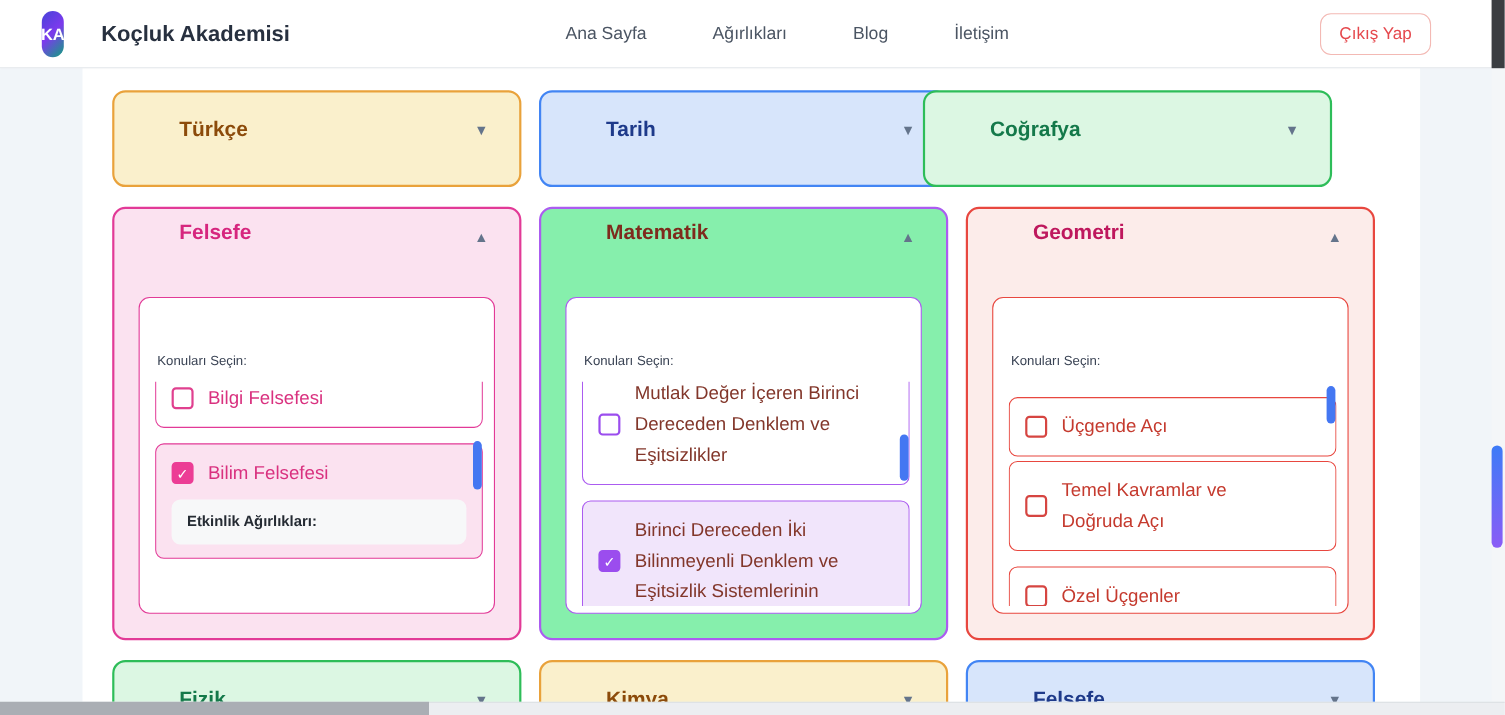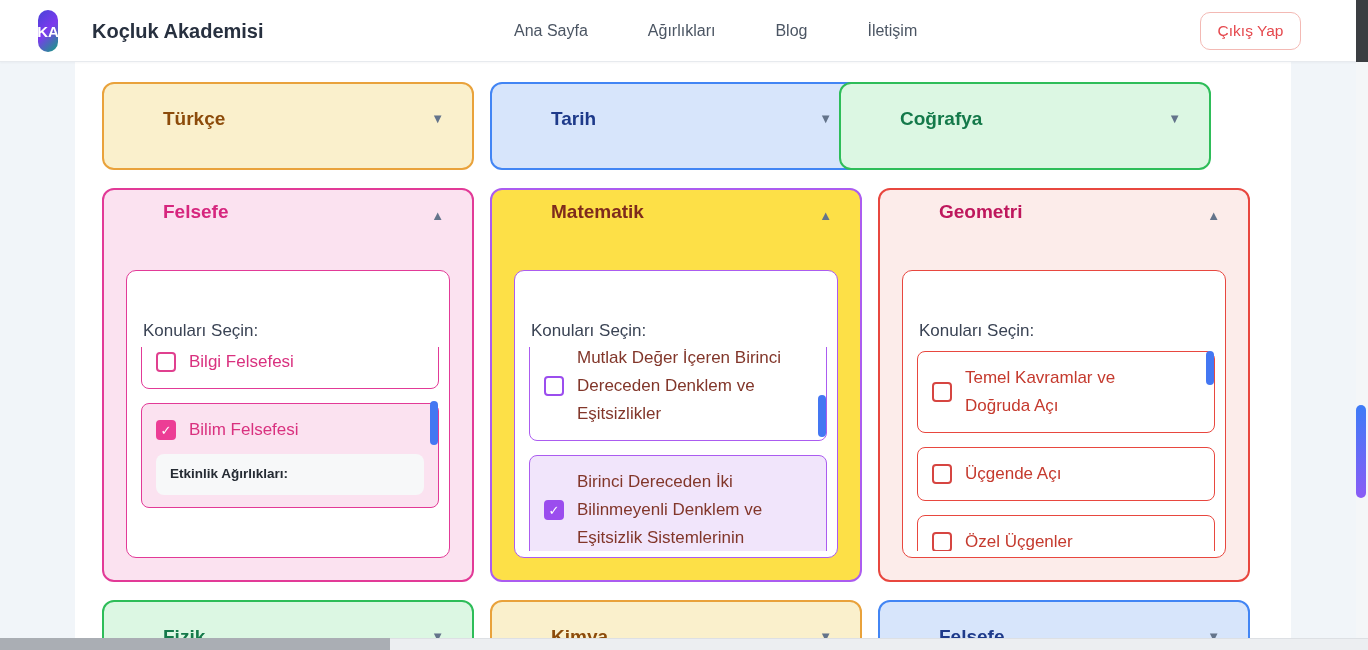--- a/index.html
+++ b/index.html
@@ -61,36 +61,36 @@
   .row3 { height:88px; }
 
   .theme-yellow { background:#FAF0CC; border-color:#E9A23B; }
   .theme-yellow .card-title { color:#8C4B0A; }
   .theme-blue   { background:#D7E5FB; border-color:#4285F4; }
   .theme-blue .card-title   { color:#1E3A8A; }
   .theme-green  { background:#DCF7E3; border-color:#2EBD59; }
   .theme-green .card-title  { color:#14794A; }
   .theme-pink   { background:#FBE2F0; border-color:#E23A97; }
   .theme-pink .card-title   { color:#D6267E; }
-  .theme-purple { background:#fde047; border-color:#AB5CF0; }
+  .theme-purple { background:#86efac; border-color:#AB5CF0; }
   .theme-purple .card-title { color:#7E2B1D; }
   .theme-red    { background:#FCECEA; border-color:#E8473F; }
   .theme-red .card-title    { color:#be185d; }
 
   
   .panel {
     position:absolute; left:22px; right:22px; top:80px; bottom:22px;
     background:#FFF; border:1.5px solid; border-radius:10px;
   }
   .theme-pink .panel   { border-color:#E23A97; }
   .theme-purple .panel { border-color:#AB5CF0; }
   .theme-red .panel    { border-color:#E8473F; }
   .select-label {
     position:absolute; left:16px; top:50px;
-    font-size:17px; color:#3A4354;text-align:right;
+    font-size:12px; color:#3A4354;text-align:right;
   }
   .topic-list {
     position:absolute; left:14px; right:10px; top:76px; bottom:6px;
     overflow:hidden;
   }
   .topic-item {
     border:1.5px solid; border-radius:8px;
     padding:12px 14px; margin-top:14px;
     display:flex; align-items:center; gap:13px;
     background:#FFF; cursor:pointer;
@@ -259,27 +259,27 @@
 </div>
 
 <div class="card expanded theme-red geometri-card" style="left:878px;top:188px;">
   <div class="card-head">
     <span class="card-title">Geometri</span>
     <span class="arrow">▲</span>
   </div>
   <div class="panel">
     <div class="select-label">Konuları Seçin:</div>
     <div class="topic-list">
+      <div class="topic-item">
+        <span class="checkbox"></span>
+        <span class="topic-label">Üçgende Açı</span>
+      </div>
       <div class="topic-item" style="margin-top:4px;">
         <span class="checkbox"></span>
         <span class="topic-label">Temel Kavramlar ve Doğruda Açı</span>
-      </div>
-      <div class="topic-item">
-        <span class="checkbox"></span>
-        <span class="topic-label">Üçgende Açı</span>
       </div>
       <div class="topic-item">
         <span class="checkbox"></span>
         <span class="topic-label">Özel Üçgenler</span>
       </div>
     </div>
     <div class="scroll-thumb" style="top:80px;height:34px;"></div>
   </div>
 </div>
 

